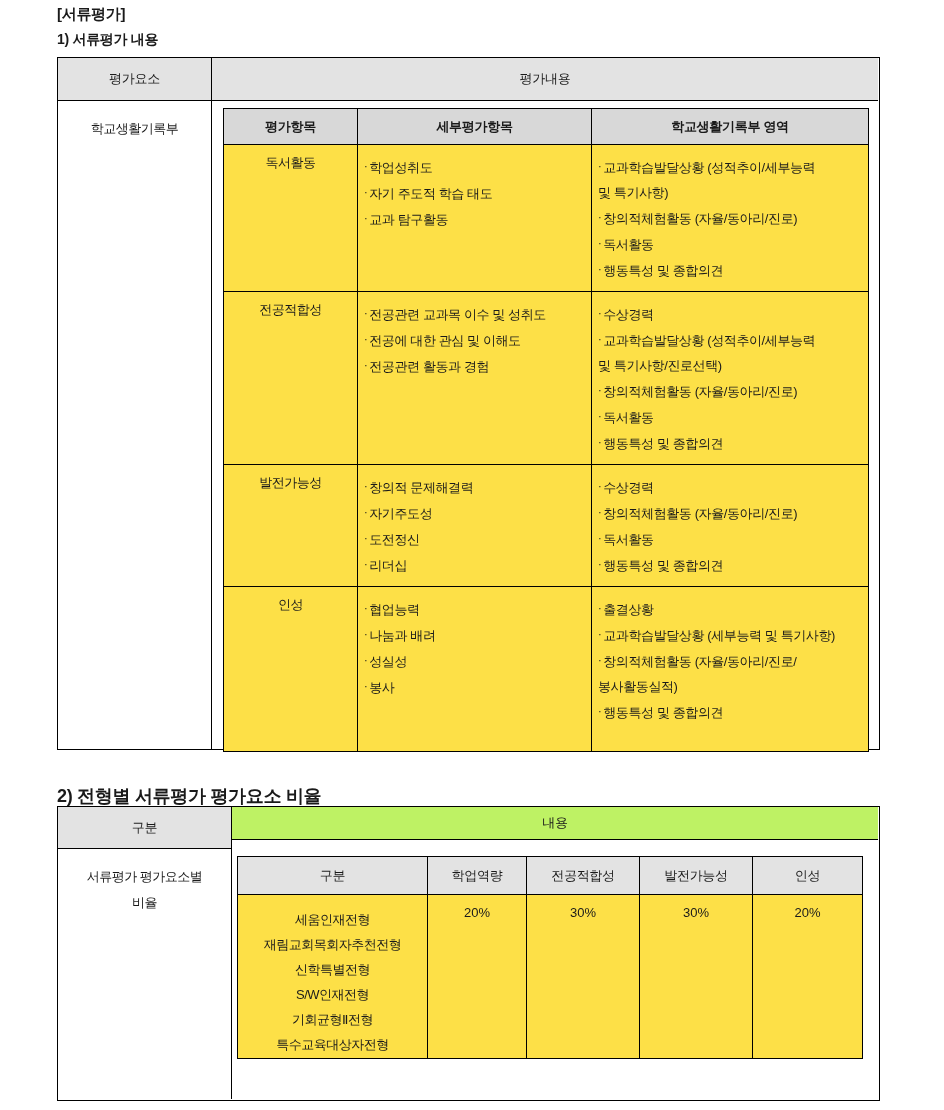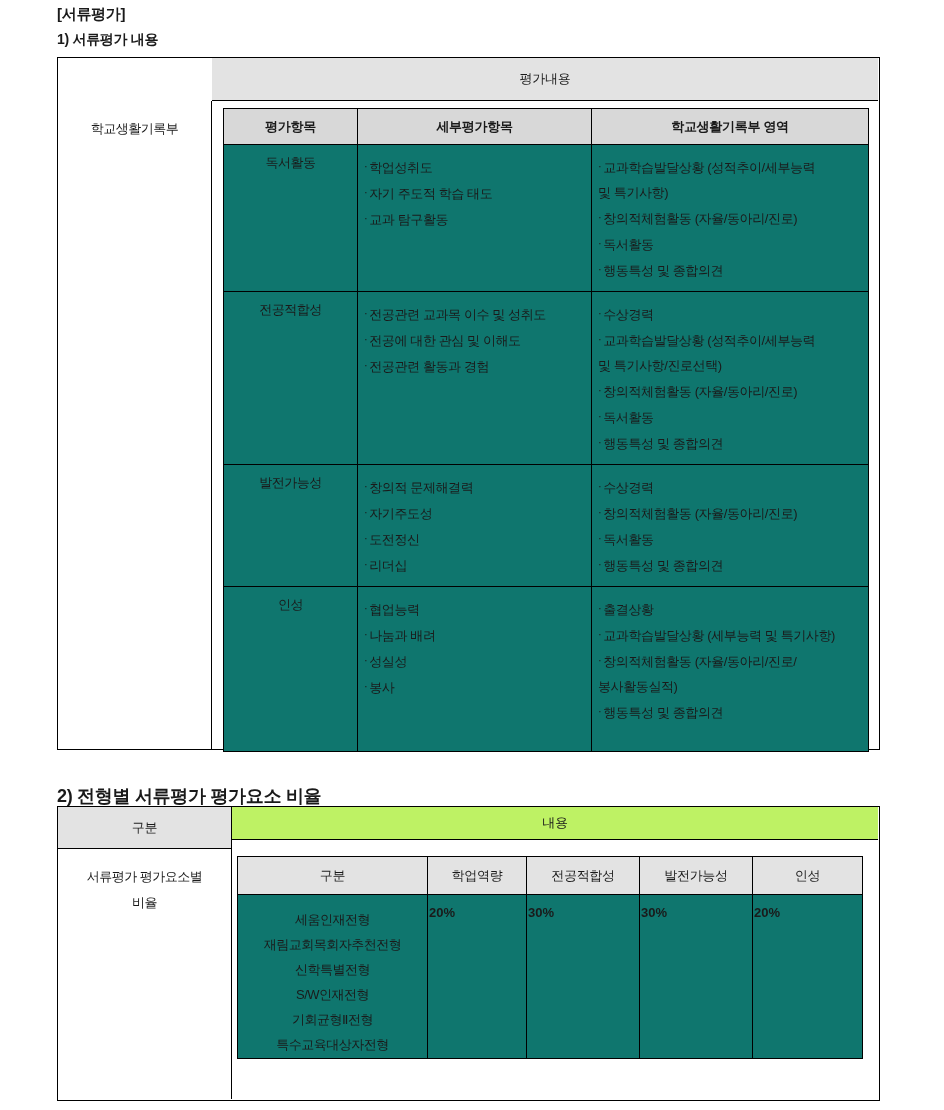--- a/index.html
+++ b/index.html
@@ -112,21 +112,21 @@
     position: absolute;
     left: 154px; top: 43px;
     width: 666px;
     height: 648px;
   }
 
   
   .inner-table {
     border-collapse: collapse;
     table-layout: fixed;
-    background: #0f766e;
+    background: #fde047;
   }
   #t1-inner {
     position: absolute;
     left: 11px;
     top: 7px;
     width: 645px;
   }
   #t1-inner th, #t1-inner td {
     border: 1px solid #000;
     vertical-align: top;
@@ -242,38 +242,38 @@
     letter-spacing: -0.3px;
   }
   #t2-inner td.types {
     text-align: center;
     vertical-align: top;
     padding-top: 12px;
     line-height: 25px;
     letter-spacing: -0.5px;
   }
   #t2-inner td.pct {
-    text-align: left;
+    text-align: center;
     vertical-align: top;
     padding-top: 10px;
     letter-spacing: 0px;
-    font-weight: bold;
   }
   .type-line { display: block; white-space: nowrap; }
 </style>
 </head>
 <body>
 
 <div class="page">
 
   <div class="doc-title">[서류평가]</div>
   <div class="section-title-1">1) 서류평가 내용</div>
 
   <div class="outer-frame" id="table1">
 
+    <div id="t1-head-left">평가요소</div>
     <div id="t1-head-right">평가내용</div>
 
     <div id="t1-body-left">학교생활기록부</div>
 
     <div id="t1-body-right">
       <table class="inner-table" id="t1-inner">
         <colgroup>
           <col style="width:134px">
           <col style="width:234px">
           <col style="width:277px">

